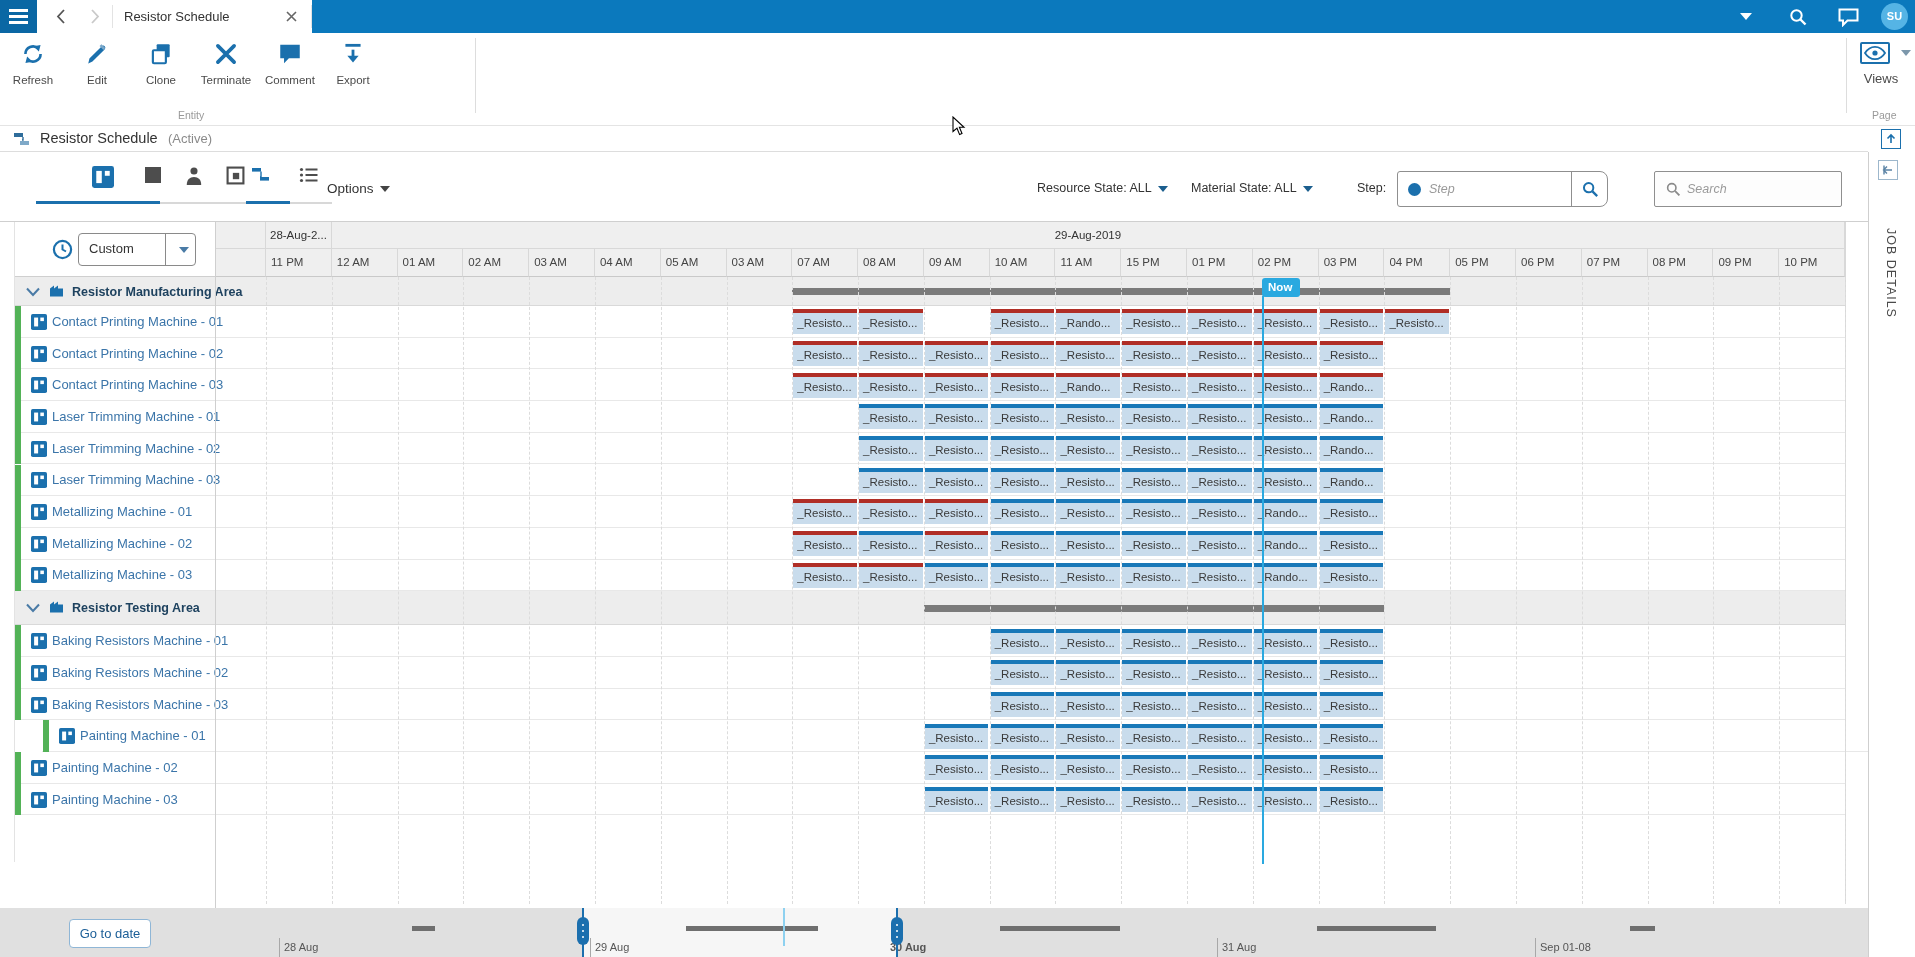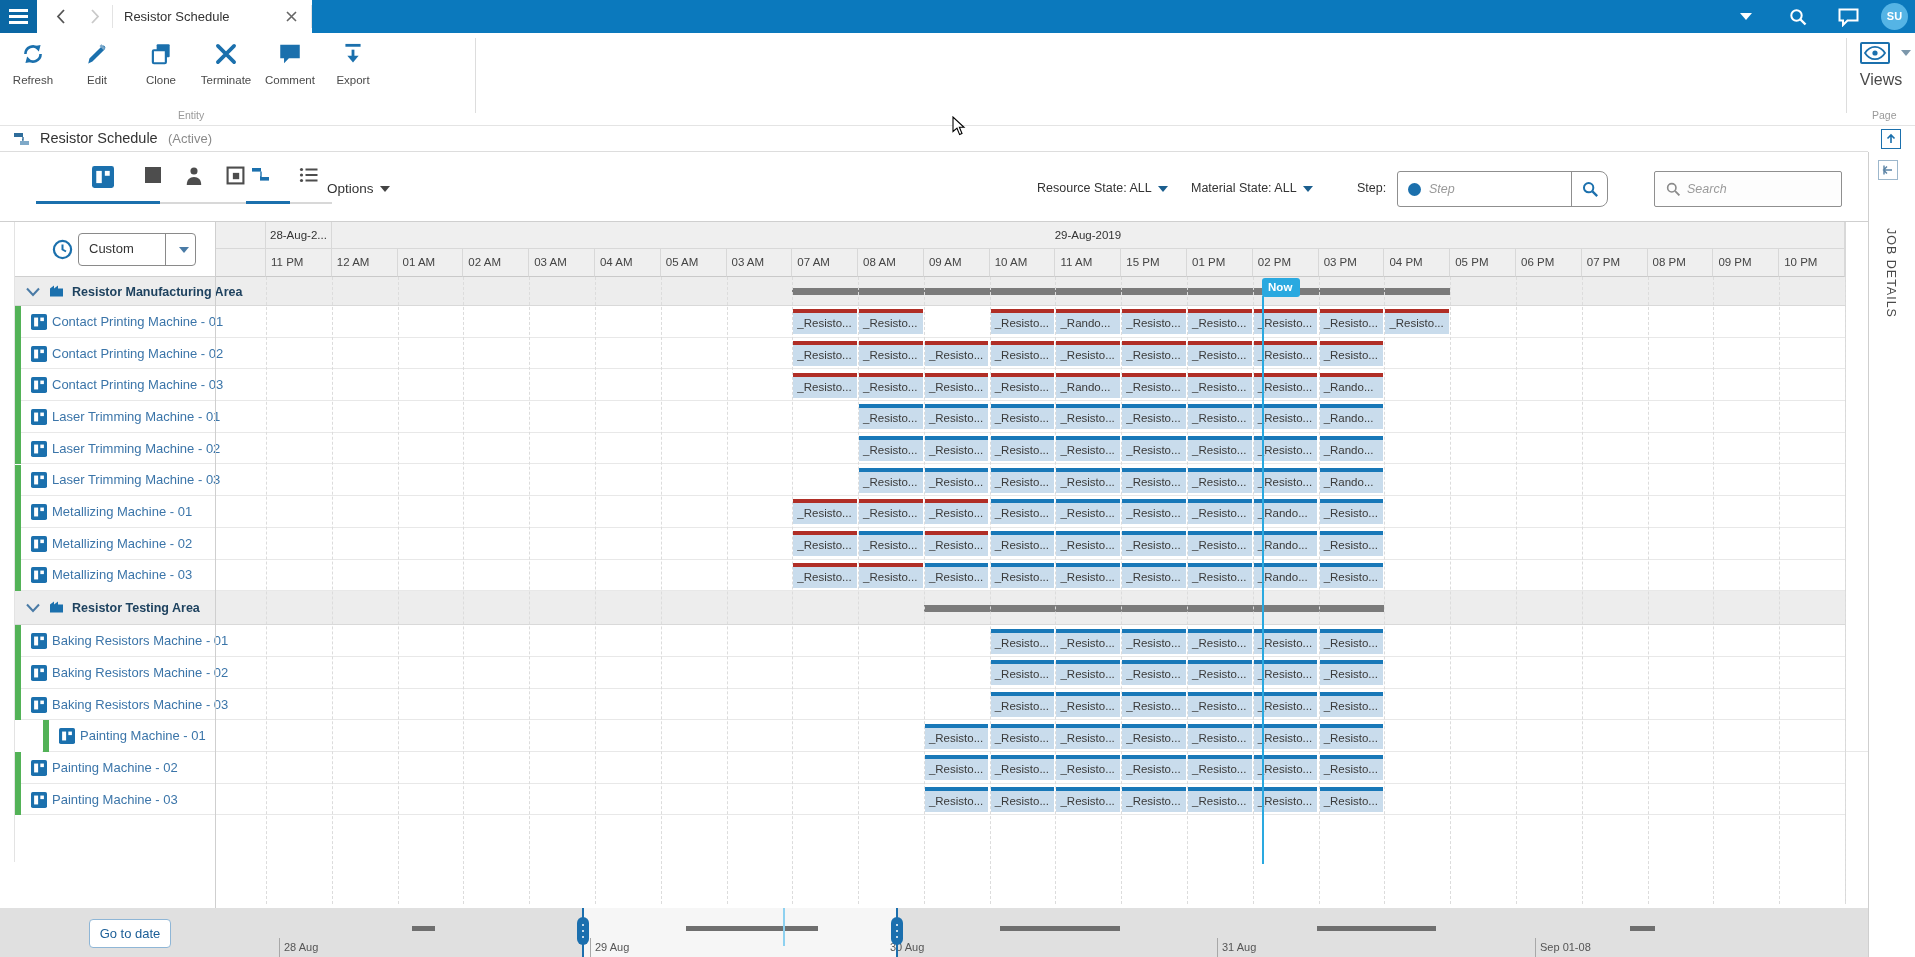--- a/index.html
+++ b/index.html
@@ -56,21 +56,21 @@
   .minidash { position:absolute; top:926px; height:5px; background:#6f6f6f; }
   .handle { position:absolute; top:917px; width:12px; height:28px; border-radius:6px; background:#1b6fae; cursor:ew-resize; }
   .handle i { position:absolute; left:5px; width:2px; height:2px; border-radius:50%; background:#fff; }
   .handleline { position:absolute; top:908px; width:2px; height:49px; background:#1b6fae; }
   .mininow { position:absolute; top:908px; width:2px; height:38px; background:#8ed1f0; }
   
   .rightstrip { position:absolute; left:1868px; top:152px; width:47px; height:805px; background:#fff; border-left:1px solid #cfcfcf; }
   .vtext { position:absolute; left:1884px; top:228px; writing-mode:vertical-rl; font-size:12.5px; color:#4a4a4a; letter-spacing:1px; }
   .sqicon { position:absolute; width:20px; height:20px; border:1px solid #9db7cc; background:#fff; text-align:center; cursor:pointer; }
   .pagbtn { position:absolute; top:826px; font-size:13px; cursor:pointer; }
-  .gotodate { position:absolute; left:89px; top:919px; width:82px; height:29px; background:#fff; border:1px solid #8fb6d6; border-radius:4px; color:#1b5e97; font-size:13px; text-align:center; line-height:27px; cursor:pointer; }
+  .gotodate { position:absolute; left:69px; top:919px; width:82px; height:29px; background:#fff; border:1px solid #8fb6d6; border-radius:4px; color:#1b5e97; font-size:13px; text-align:center; line-height:27px; cursor:pointer; }
 </style>
 </head>
 <body>
 
 <div id="stage">
 
   <div class="topbar">
     <div class="hamburger">
       <span style="top:9px"></span>
       <span style="top:15px"></span>
@@ -135,21 +135,21 @@
     <div class="caption" style="left:178px;top:76px">Entity</div>
     <div class="vdiv" style="left:1846px;top:5px;height:75px"></div>
     <div class="abs" style="left:1856px;top:8px;width:50px;text-align:center;cursor:pointer">
       <span class="abs" style="left:4px;top:1px;width:30px;height:22px;border:2px solid #1b70ad;border-radius:2px">
         <svg width="24" height="16" viewBox="0 0 24 16" style="margin-top:1px">
             <path d="M2 8 C5 3.2 8.3 1.8 12 1.8 S19 3.2 22 8 C19 12.8 15.7 14.2 12 14.2 S5 12.8 2 8 Z" fill="none" stroke="#1b70ad" stroke-width="1.8"></path>
             <circle cx="12" cy="8" r="2.6" fill="#1b70ad"></circle>
           </svg>
       </span>
       <span class="caret-dn" style="position:absolute;left:39px;top:9px;border-top-color:#7c97ab"></span>
-      <div class="lbl" style="margin-top:30px;font-size:16px;color:#4a4a4a">Views</div>
+      <div class="lbl" style="margin-top:30px;font-size:13px;color:#4a4a4a">Views</div>
     </div>
     <div class="caption" style="left:1872px;top:76px">Page</div>
   </div>
 
   <div class="titlerow">
     <svg class="abs" style="left:14px;top:6px" width="19" height="15" viewBox="0 0 19 15">
         <rect x="0" y="1" width="9" height="4" fill="#2f6d9b"></rect>
         <rect x="6" y="9" width="9" height="4" fill="#7fa9c8"></rect>
         <path d="M9 5 v3 h-1" fill="none" stroke="#2f6d9b" stroke-width="1.4"></path>
       </svg>
@@ -605,21 +605,21 @@
       <div class="minidash" style="left: 412px; width: 23px;"></div>
       <div class="minidash" style="left: 686px; width: 132px;"></div>
       <div class="minidash" style="left: 1000px; width: 120px;"></div>
       <div class="minidash" style="left: 1317px; width: 119px;"></div>
       <div class="minidash" style="left: 1630px; width: 25px;"></div>
       <div class="minitick" style="left: 279px;"></div>
       <div class="minilbl" style="left: 284px;">28 Aug</div>
       <div class="minitick" style="left: 590px;"></div>
       <div class="minilbl" style="left: 595px;">29 Aug</div>
       <div class="minitick" style="left: 897px;"></div>
-      <div class="minilbl" style="left: 890px;">30 Aug</div>
+      <div class="minilbl" style="left: 890px; font-weight: bold;">30 Aug</div>
       <div class="minitick" style="left: 1217px;"></div>
       <div class="minilbl" style="left: 1222px;">31 Aug</div>
       <div class="minitick" style="left: 1535px;"></div>
       <div class="minilbl" style="left: 1540px;">Sep 01-08</div>
       <div class="mininow" style="left: 783px;"></div>
       <div class="handleline" style="left: 582px;"></div>
       <div class="handle" style="left: 577px;">
         <i style="top: 7px;"></i>
         <i style="top: 13px;"></i>
         <i style="top: 19px;"></i>

